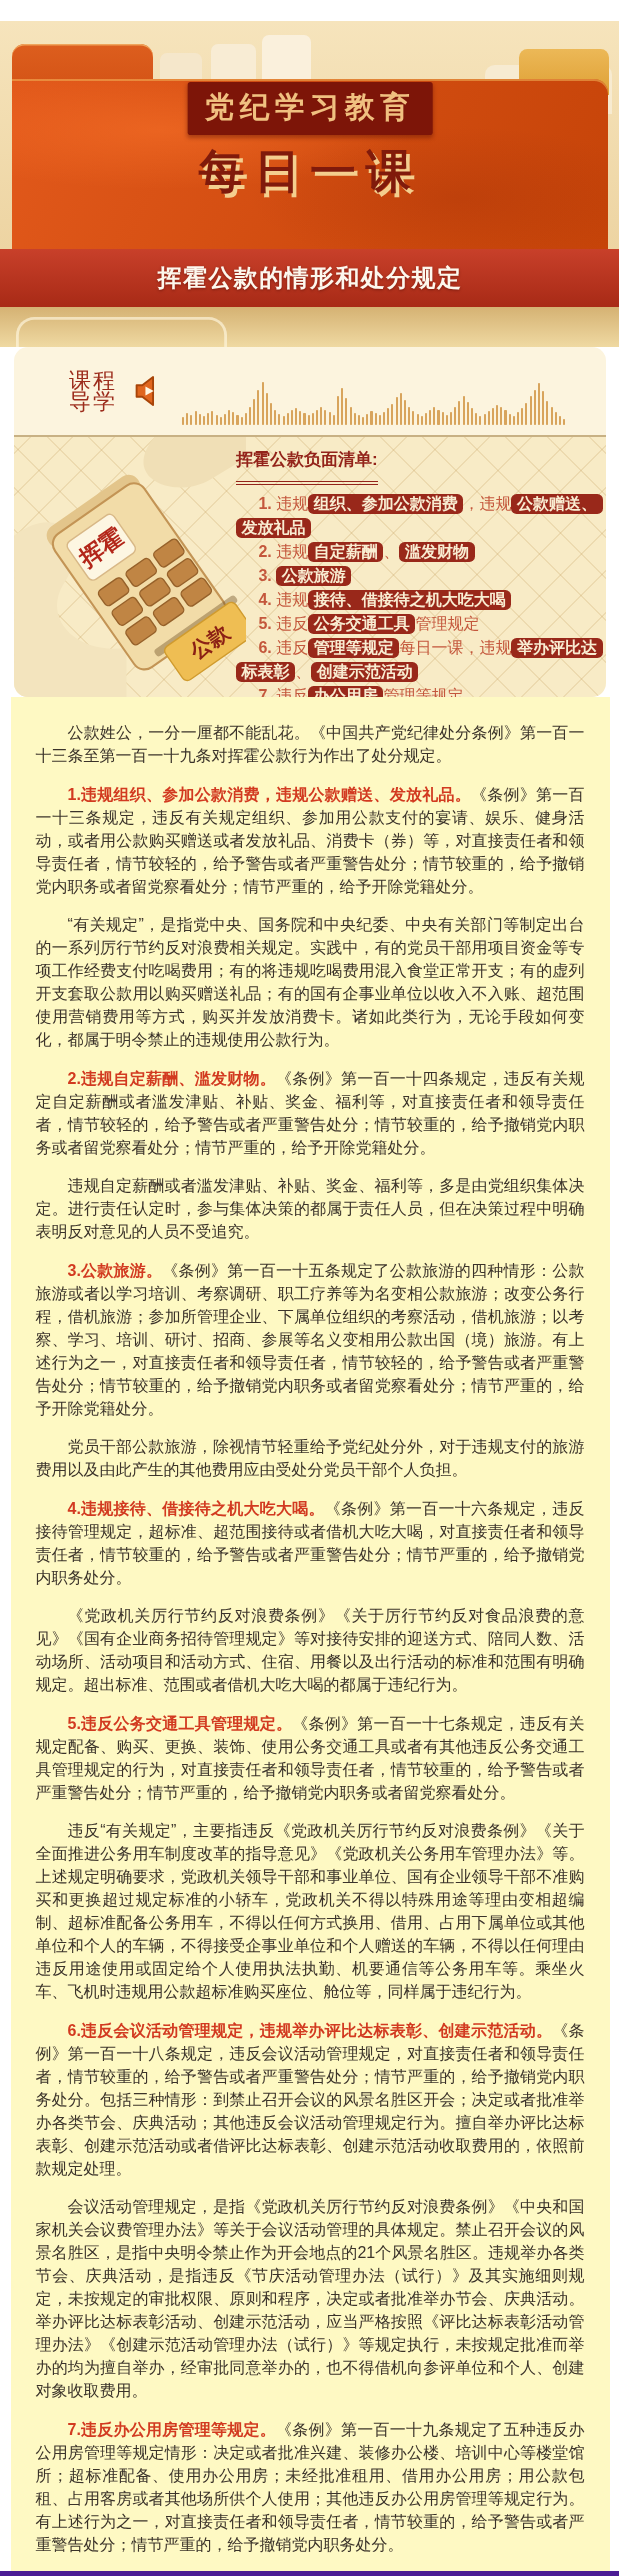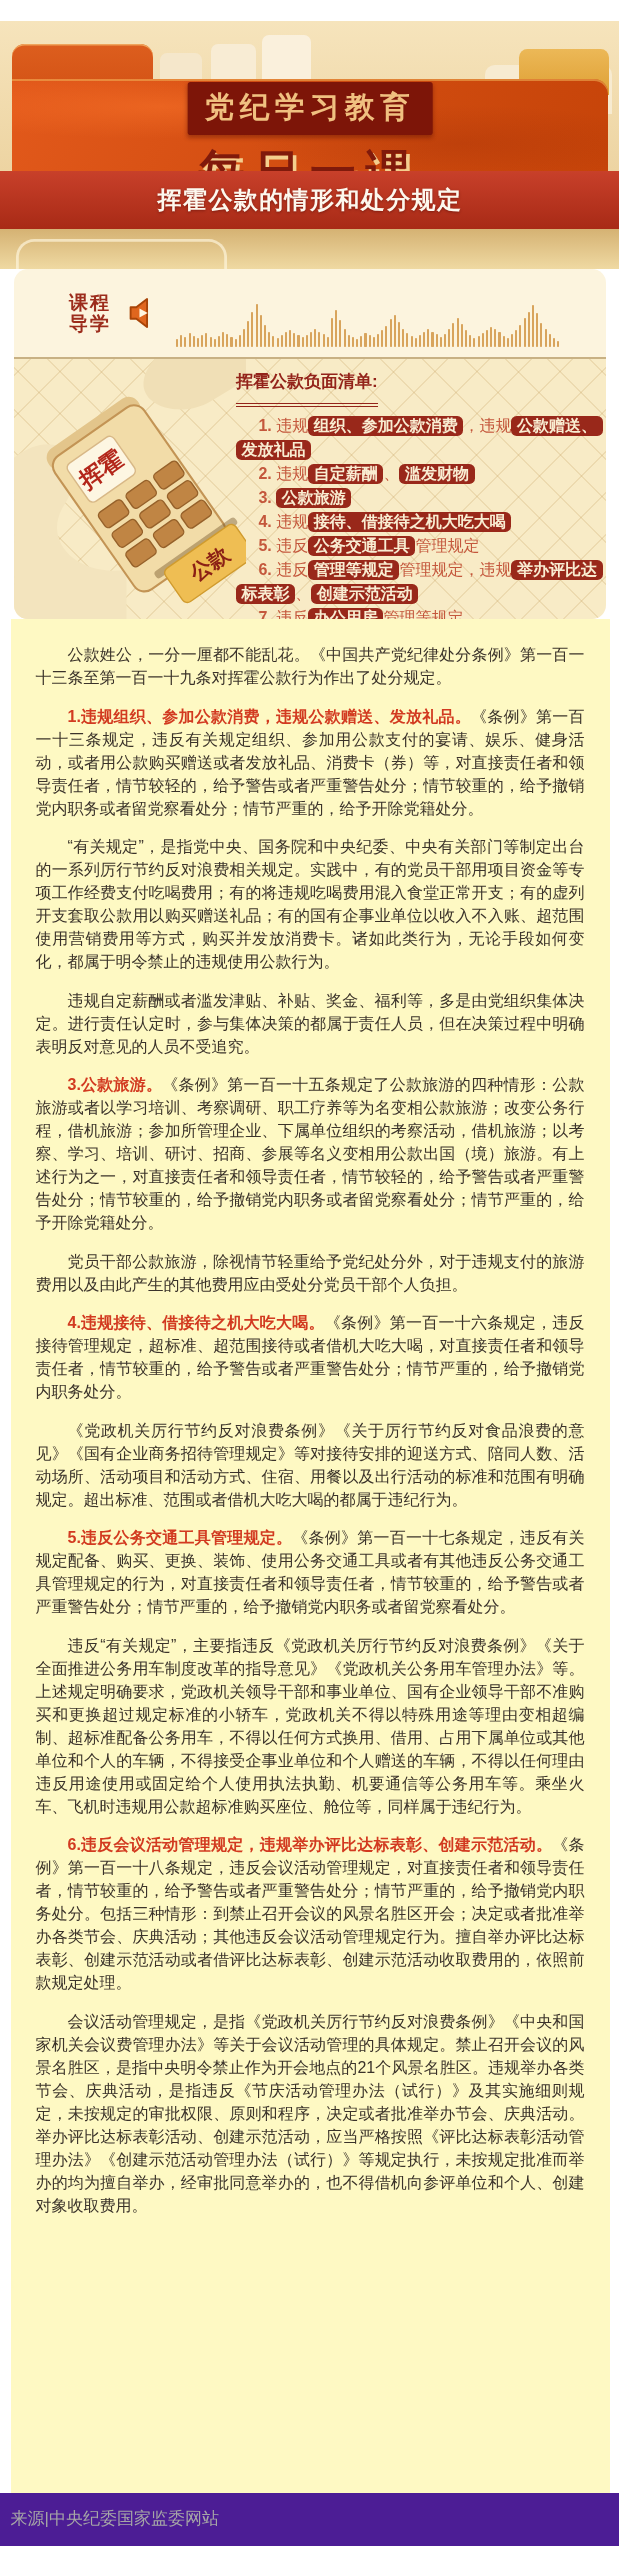--- a/index.html
+++ b/index.html
@@ -1,21 +1,21 @@
 <!DOCTYPE html>
 <html style="font-size:11.3px"><head>
 <meta charset="utf-8">
 <style>
   html,body{margin:0;padding:0;}
   body{width:620px;background:#ffffff;font-family:"Liberation Sans","DejaVu Sans",sans-serif;}
   .page{width:620px;position:relative;}
   .top-white{height:21px;background:#ffffff;}
 
   
-  .header{position:relative;height:150px;background:linear-gradient(180deg,#F6E4BC,#EDD4A2);overflow:hidden;}
+  .header{position:relative;height:228px;background:linear-gradient(180deg,#F6E4BC,#EDD4A2);overflow:hidden;}
   .mini-tab{position:absolute;border-radius:7px 7px 0 0;}
   .tab-a{left:160px;top:32px;width:42px;height:49px;background:#F5E7CB;}
   .tab-b{left:211px;top:22.5px;width:45px;height:59px;background:#F8ECD4;}
   .tab-c{left:262px;top:14px;width:49px;height:68px;background:#FAF0DC;}
   .right-sheet{position:absolute;right:8.4px;top:44px;width:127px;height:49px;background:#F7EBD1;border-radius:9.8px 9.8px 0 0;}
   .right-tab{position:absolute;right:11.3px;top:28px;width:90px;height:46px;background:linear-gradient(180deg,#ECB857,#DEA034);border-radius:8.4px 8.4px 0 0;}
   .folder-tab{position:absolute;left:12px;top:23px;width:141px;height:63px;border-radius:12.7px 12.7px 0 0;
     background:linear-gradient(180deg,#DD5E1E,#D04F12);box-shadow:inset 0 1.4px 0 #EFA45B;}
   .folder-body{position:absolute;left:12px;right:12px;top:58px;bottom:0;border-radius:0 14px 0 0;
     background:
@@ -35,21 +35,21 @@
   .red-banner span{color:#FDF8EE;font-size:24px;font-weight:bold;letter-spacing:1.4px;text-shadow:0 1.4px 2.8px rgba(60,0,0,.45);}
 
   
   .gold-strip{height:40px;background:linear-gradient(180deg,#D5B273,#EFD9A2);position:relative;overflow:hidden;}
   .gold-strip .sheet-curve{position:absolute;left:15.5px;top:9.8px;width:211px;height:84px;border-radius:18.3px;
     box-shadow:inset 0 0 0 2.8px rgba(255,248,224,.65);}
 
   
   .guide-panel{margin:0 14px;height:88px;background:#FCF4DE;border-radius:14px 14px 0 0;
     display:flex;align-items:center;position:relative;}
-  .guide-label{margin-left:55px;color:#9C2C1C;font-weight:bold;font-size:19px;line-height:21px;letter-spacing:2.1px;text-align:right;}
+  .guide-label{margin-left:55px;color:#9C2C1C;font-weight:normal;font-size:22px;line-height:21px;letter-spacing:2.1px;text-align:right;}
   .speaker{margin-left:11.3px;width:38px;height:38px;flex:0 0 auto;}
   .waveform{margin-left:15.5px;width:394px;height:68px;display:flex;align-items:flex-end;overflow:hidden;}
   .waveform i{display:block;width:2.1px;margin-right:2.1px;background:#D8A45C;border-radius:0.7px;flex:0 0 auto;}
 
   .divider{margin:0 14px;height:2.1px;background:#C8B184;}
 
   
   .illus-panel{margin:0 14px;height:260px;position:relative;border-radius:0 0 14px 14px;overflow:hidden;
     background:
       repeating-linear-gradient(45deg,rgba(196,158,94,.22) 0 1.4px,transparent 1.4px 29.5px),
@@ -235,37 +235,39 @@
       </g>
     </svg>
     <div class="neg-list">
       <span class="neg-title">挥霍公款负面清单:</span>
       <div id="neg-items">
           <div class="neg-item"><span class="num">1. </span><span class="seg-p">违规</span><span class="seg-b">组织、参加公款消费</span><span class="seg-p">，违规</span><span class="seg-b">公款赠送、发放礼品</span></div>
           <div class="neg-item"><span class="num">2. </span><span class="seg-p">违规</span><span class="seg-b">自定薪酬</span><span class="seg-p">、</span><span class="seg-b">滥发财物</span></div>
           <div class="neg-item"><span class="num">3. </span><span class="seg-b">公款旅游</span></div>
           <div class="neg-item"><span class="num">4. </span><span class="seg-p">违规</span><span class="seg-b">接待、借接待之机大吃大喝</span></div>
           <div class="neg-item"><span class="num">5. </span><span class="seg-p">违反</span><span class="seg-b">公务交通工具</span><span class="seg-p">管理规定</span></div>
-          <div class="neg-item"><span class="num">6. </span><span class="seg-p">违反</span><span class="seg-b">管理等规定</span><span class="seg-p">管理规定，违规</span><span class="seg-b">举办评比达标表彰</span><span class="seg-p">、</span><span class="seg-b">创建示范活动</span></div>
+          <div class="neg-item"><span class="num">6. </span><span class="seg-p">违反</span><span class="seg-b">管理等规定</span><span class="seg-p">每日一课，违规</span><span class="seg-b">举办评比达标表彰</span><span class="seg-p">、</span><span class="seg-b">创建示范活动</span></div>
           <div class="neg-item"><span class="num">7. </span><span class="seg-p">违反</span><span class="seg-b">办公用房</span><span class="seg-p">管理等规定</span></div>
         </div>
     </div>
   </section>
 
   <section class="body-panel" id="article">
       <p>公款姓公，一分一厘都不能乱花。《中国共产党纪律处分条例》第一百一十三条至第一百一十九条对挥霍公款行为作出了处分规定。</p>
       <p><span class="lead">1.违规组织、参加公款消费，违规公款赠送、发放礼品。</span>《条例》第一百一十三条规定，违反有关规定组织、参加用公款支付的宴请、娱乐、健身活动，或者用公款购买赠送或者发放礼品、消费卡（券）等，对直接责任者和领导责任者，情节较轻的，给予警告或者严重警告处分；情节较重的，给予撤销党内职务或者留党察看处分；情节严重的，给予开除党籍处分。</p>
       <p>“有关规定”，是指党中央、国务院和中央纪委、中央有关部门等制定出台的一系列厉行节约反对浪费相关规定。实践中，有的党员干部用项目资金等专项工作经费支付吃喝费用；有的将违规吃喝费用混入食堂正常开支；有的虚列开支套取公款用以购买赠送礼品；有的国有企事业单位以收入不入账、超范围使用营销费用等方式，购买并发放消费卡。诸如此类行为，无论手段如何变化，都属于明令禁止的违规使用公款行为。</p>
+      <p><span class="lead">2.违规自定薪酬、滥发财物。</span>《条例》第一百一十四条规定，违反有关规定自定薪酬或者滥发津贴、补贴、奖金、福利等，对直接责任者和领导责任者，情节较轻的，给予警告或者严重警告处分；情节较重的，给予撤销党内职务或者留党察看处分；情节严重的，给予开除党籍处分。</p>
       <p>违规自定薪酬或者滥发津贴、补贴、奖金、福利等，多是由党组织集体决定。进行责任认定时，参与集体决策的都属于责任人员，但在决策过程中明确表明反对意见的人员不受追究。</p>
       <p><span class="lead">3.公款旅游。</span>《条例》第一百一十五条规定了公款旅游的四种情形：公款旅游或者以学习培训、考察调研、职工疗养等为名变相公款旅游；改变公务行程，借机旅游；参加所管理企业、下属单位组织的考察活动，借机旅游；以考察、学习、培训、研讨、招商、参展等名义变相用公款出国（境）旅游。有上述行为之一，对直接责任者和领导责任者，情节较轻的，给予警告或者严重警告处分；情节较重的，给予撤销党内职务或者留党察看处分；情节严重的，给予开除党籍处分。</p>
       <p>党员干部公款旅游，除视情节轻重给予党纪处分外，对于违规支付的旅游费用以及由此产生的其他费用应由受处分党员干部个人负担。</p>
       <p><span class="lead">4.违规接待、借接待之机大吃大喝。</span>《条例》第一百一十六条规定，违反接待管理规定，超标准、超范围接待或者借机大吃大喝，对直接责任者和领导责任者，情节较重的，给予警告或者严重警告处分；情节严重的，给予撤销党内职务处分。</p>
       <p>《党政机关厉行节约反对浪费条例》《关于厉行节约反对食品浪费的意见》《国有企业商务招待管理规定》等对接待安排的迎送方式、陪同人数、活动场所、活动项目和活动方式、住宿、用餐以及出行活动的标准和范围有明确规定。超出标准、范围或者借机大吃大喝的都属于违纪行为。</p>
       <p><span class="lead">5.违反公务交通工具管理规定。</span>《条例》第一百一十七条规定，违反有关规定配备、购买、更换、装饰、使用公务交通工具或者有其他违反公务交通工具管理规定的行为，对直接责任者和领导责任者，情节较重的，给予警告或者严重警告处分；情节严重的，给予撤销党内职务或者留党察看处分。</p>
       <p>违反“有关规定”，主要指违反《党政机关厉行节约反对浪费条例》《关于全面推进公务用车制度改革的指导意见》《党政机关公务用车管理办法》等。上述规定明确要求，党政机关领导干部和事业单位、国有企业领导干部不准购买和更换超过规定标准的小轿车，党政机关不得以特殊用途等理由变相超编制、超标准配备公务用车，不得以任何方式换用、借用、占用下属单位或其他单位和个人的车辆，不得接受企事业单位和个人赠送的车辆，不得以任何理由违反用途使用或固定给个人使用执法执勤、机要通信等公务用车等。乘坐火车、飞机时违规用公款超标准购买座位、舱位等，同样属于违纪行为。</p>
       <p><span class="lead">6.违反会议活动管理规定，违规举办评比达标表彰、创建示范活动。</span>《条例》第一百一十八条规定，违反会议活动管理规定，对直接责任者和领导责任者，情节较重的，给予警告或者严重警告处分；情节严重的，给予撤销党内职务处分。包括三种情形：到禁止召开会议的风景名胜区开会；决定或者批准举办各类节会、庆典活动；其他违反会议活动管理规定行为。擅自举办评比达标表彰、创建示范活动或者借评比达标表彰、创建示范活动收取费用的，依照前款规定处理。</p>
       <p>会议活动管理规定，是指《党政机关厉行节约反对浪费条例》《中央和国家机关会议费管理办法》等关于会议活动管理的具体规定。禁止召开会议的风景名胜区，是指中央明令禁止作为开会地点的21个风景名胜区。违规举办各类节会、庆典活动，是指违反《节庆活动管理办法（试行）》及其实施细则规定，未按规定的审批权限、原则和程序，决定或者批准举办节会、庆典活动。举办评比达标表彰活动、创建示范活动，应当严格按照《评比达标表彰活动管理办法》《创建示范活动管理办法（试行）》等规定执行，未按规定批准而举办的均为擅自举办，经审批同意举办的，也不得借机向参评单位和个人、创建对象收取费用。</p>
+      <p><span class="lead">7.违反办公用房管理等规定。</span>《条例》第一百一十九条规定了五种违反办公用房管理等规定情形：决定或者批准兴建、装修办公楼、培训中心等楼堂馆所；超标准配备、使用办公用房；未经批准租用、借用办公用房；用公款包租、占用客房或者其他场所供个人使用；其他违反办公用房管理等规定行为。有上述行为之一，对直接责任者和领导责任者，情节较重的，给予警告或者严重警告处分；情节严重的，给予撤销党内职务处分。</p>
     </section>
 
   <div class="source">来源|中央纪委国家监委网站</div>
 
 </div>
 
 
 </body></html>

